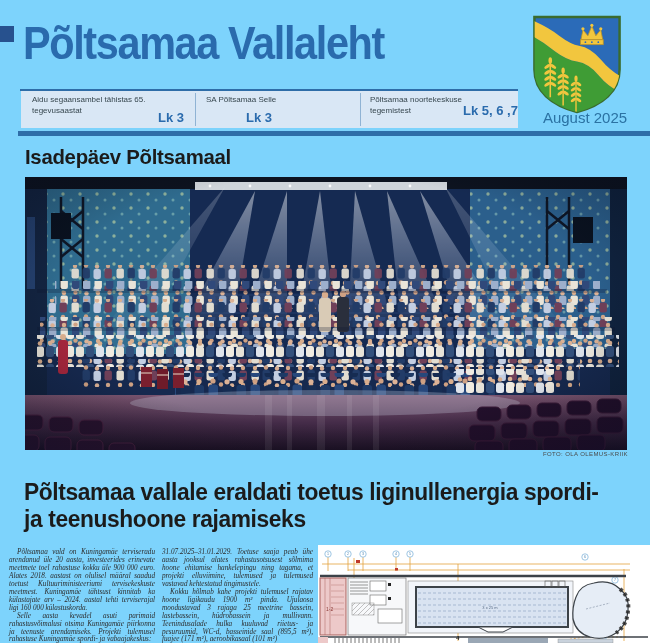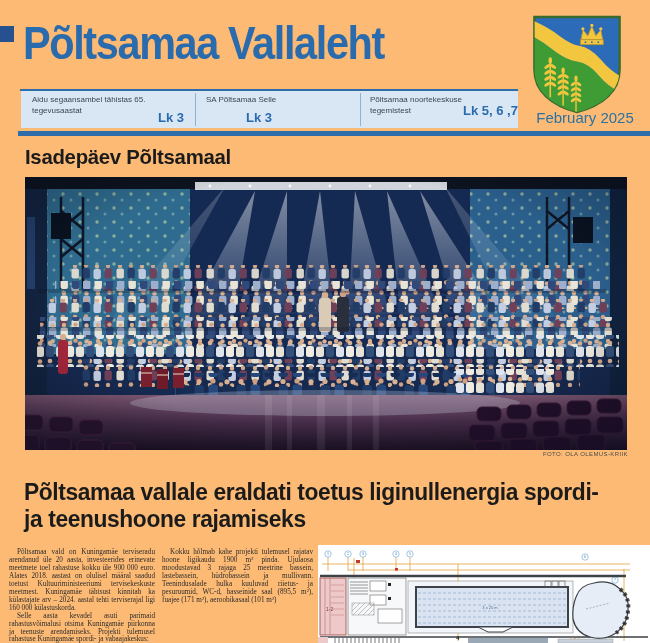--- a/index.html
+++ b/index.html
@@ -1,16 +1,16 @@
 <!DOCTYPE html>
 <html><head>
 <meta charset="utf-8">
 <style>
   html,body{margin:0;padding:0;background:#ffffff;}
-  .page{position:relative;width:650px;height:643px;overflow:hidden;background:#fdba74;
+  .page{position:relative;width:650px;height:643px;overflow:hidden;background:#7dd3fc;
         font-family:"Liberation Sans",sans-serif;}
   .abs{position:absolute;}
 
   
   .corner-sq{left:0;top:26px;width:14px;height:16px;background:#27518e;}
   .masthead-title{left:23px;top:18px;font-size:46px;font-weight:bold;color:#2a6bad;
       letter-spacing:-1.5px;line-height:1.1;transform:scaleX(.9);transform-origin:left top;white-space:nowrap;}
   .issue-date{left:520px;top:109px;width:130px;text-align:center;font-size:15px;color:#2b72a3;}
 
   
@@ -28,21 +28,21 @@
       line-height:27px;letter-spacing:-.4px;transform:scaleX(.97);transform-origin:left top;}
 
   
   .photo{left:25px;top:177px;width:602px;height:273px;}
   .photo-credit{left:330px;top:451px;width:298px;text-align:right;font-size:6px;
       letter-spacing:.4px;color:#4a4a4a;}
 
   
   .bodycol{top:549px;font-family:"Liberation Serif",serif;font-size:7.2px;line-height:7.95px;
       color:#2b2b2b;text-align:justify;}
-  .bodycol p{margin:0;text-indent:8px;}
+  .bodycol p{margin:0;text-indent:8px;font-style:italic;}
   .bodycol p.noindent{text-indent:0;}
   .col1{left:9px;width:146px;}
   .col2{left:162px;width:151px;}
 
   
   .floorplan{left:318px;top:545px;width:332px;height:98px;}
 </style>
 </head>
 <body>
 
@@ -103,21 +103,21 @@
 
   <div class="abs teaser-text" style="left:32px;top:94px;width:122px">Aidu segaansambel tähistas 65. tegevusaastat</div>
   <div class="abs lk" style="left:158px;top:110px">Lk 3</div>
 
   <div class="abs teaser-text" style="left:206px;top:94px;width:135px">SA Põltsamaa Selle</div>
   <div class="abs lk" style="left:246px;top:110px">Lk 3</div>
 
   <div class="abs teaser-text" style="left:370px;top:94px;width:118px">Põltsamaa noortekeskuse tegemistest</div>
   <div class="abs lk" style="left:463px;top:103px">Lk 5, 6 ,7</div>
 
-  <div class="abs issue-date">February  2025</div>
+  <div class="abs issue-date">August  2025</div>
   <div class="abs main-rule"></div>
 
   <div class="abs headline1">Isadepäev Põltsamaal</div>
 
   <svg class="abs photo" viewBox="0 0 602 273" preserveAspectRatio="none">
     <defs>
       <linearGradient id="floorGrad" x1="0" y1="0" x2="0" y2="1">
         <stop offset="0" stop-color="#7a5570"></stop>
           <stop offset=".5" stop-color="#452c49"></stop>
           <stop offset="1" stop-color="#1d1226"></stop>
@@ -303,20 +303,21 @@
   <div class="abs headline2">
     <div>Põltsamaa vallale eraldati toetus liginullenergia spordi-</div>
     <div>ja teenushoone rajamiseks</div>
   </div>
 
   <div class="abs bodycol col1">
     <p>Põltsamaa vald on Kuningamäe terviseradu arendanud üle 20 aasta, investeerides erinevate meetmete toel rahastuse kokku üle 900 000 euro. Alates 2018. aastast on olulisel määral saadud toetust Kultuuriministeeriumi tervisekeskuste meetmest. Kuningamäe tähtsust kinnitab ka külastajate arv – 2024. aastal tehti terviserajal ligi 160 000 külastuskorda.</p>
     <p>Selle aasta kevadel asuti parimaid rahastusvõimalusi otsima Kuningamäe piirkonna ja teenuste arendamiseks. Projekti tulemusel rahastuse Kuningamäe spordi- ja vabaajakeskus:</p>
   </div>
   <div class="abs bodycol col2">
+    <p class="noindent">31.07.2025–31.01.2029. Toetuse saaja peab ühe aasta jooksul alates rahastusotsusest sõlmima hoone ehitamise hankelepingu ning tagama, et projekti elluviimine, tulemused ja tulemused vastavad kehtestatud tingimustele.</p>
     <p>Kokku hõlmab kahe projekti tulemusel rajatav hoone ligikaudu 1900 m² pinda. Ujulaosa moodustavad 3 rajaga 25 meetrine bassein, lastebassein, hüdrobassein ja mullivann. Teenindusalade hulka kuuluvad riietus- ja pesuruumid, WC-d, basseinide saal (895,5 m²), fuajee (171 m²), aeroobikasaal (101 m²)</p>
   </div>
 
   <svg class="abs floorplan" viewBox="0 0 332 98">
     <rect x="0" y="0" width="332" height="98" fill="#ffffff"></rect>
     <defs>
       <pattern id="hatchV" width="4" height="6" patternUnits="userSpaceOnUse">
         <line x1="1" y1="0" x2="1" y2="6" stroke="#555" stroke-width=".8"></line>
       </pattern>
       <pattern id="hatchD" width="5" height="5" patternUnits="userSpaceOnUse">

